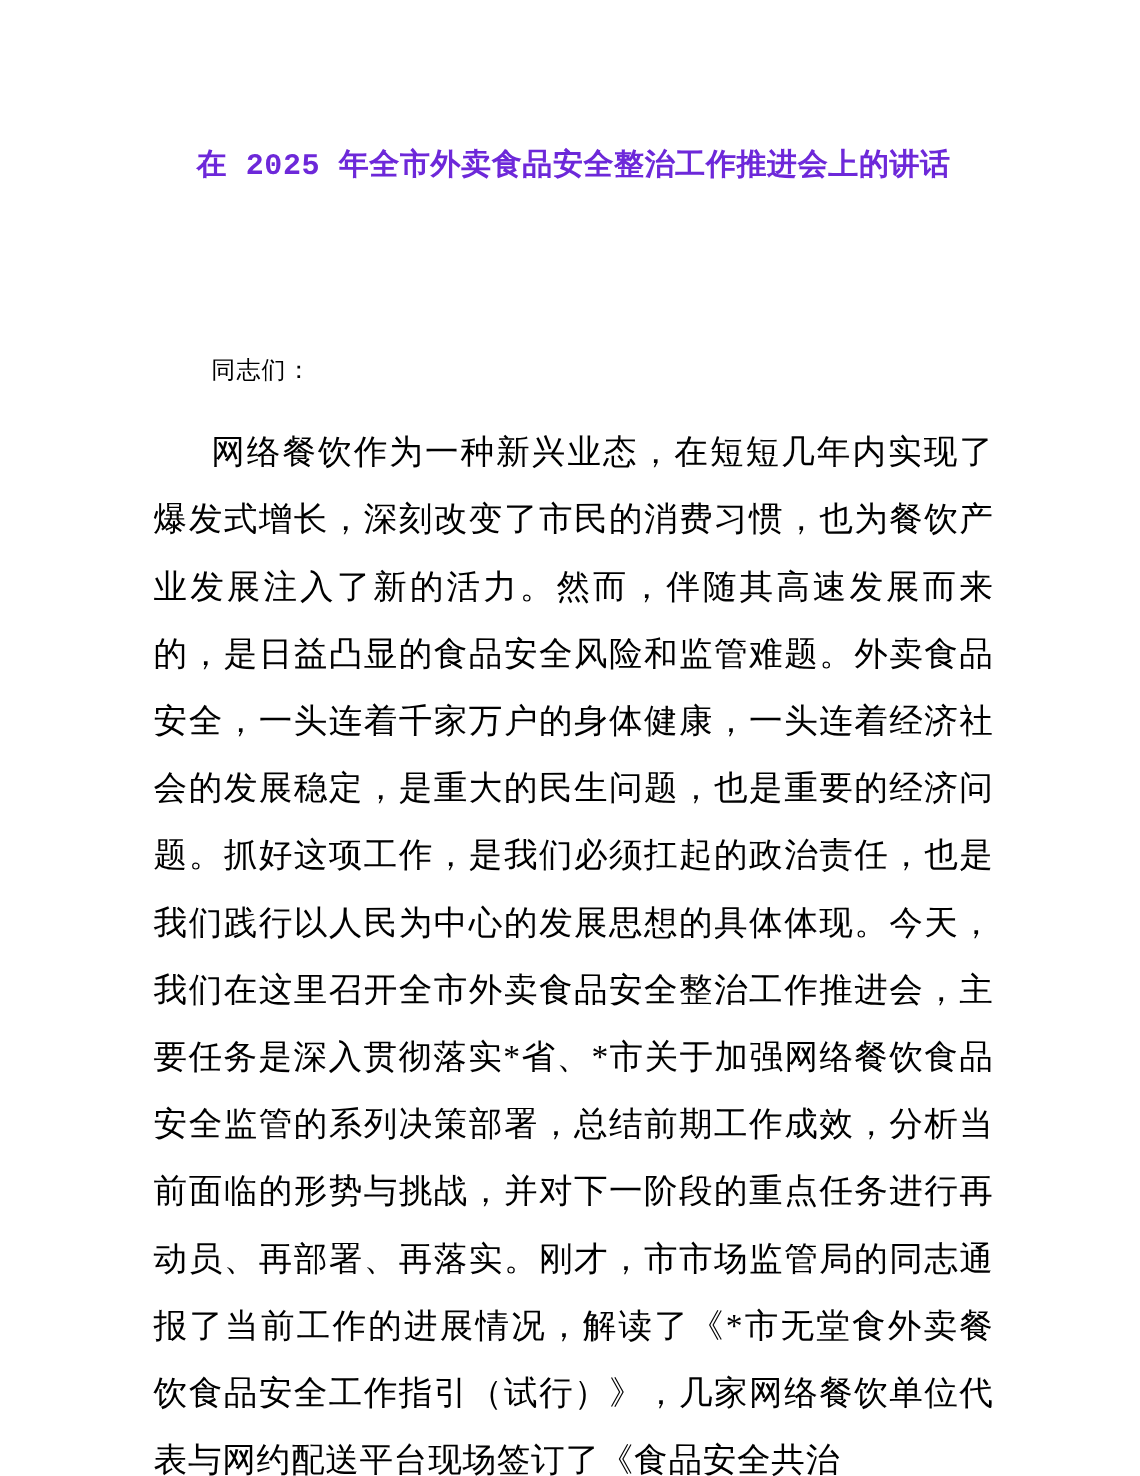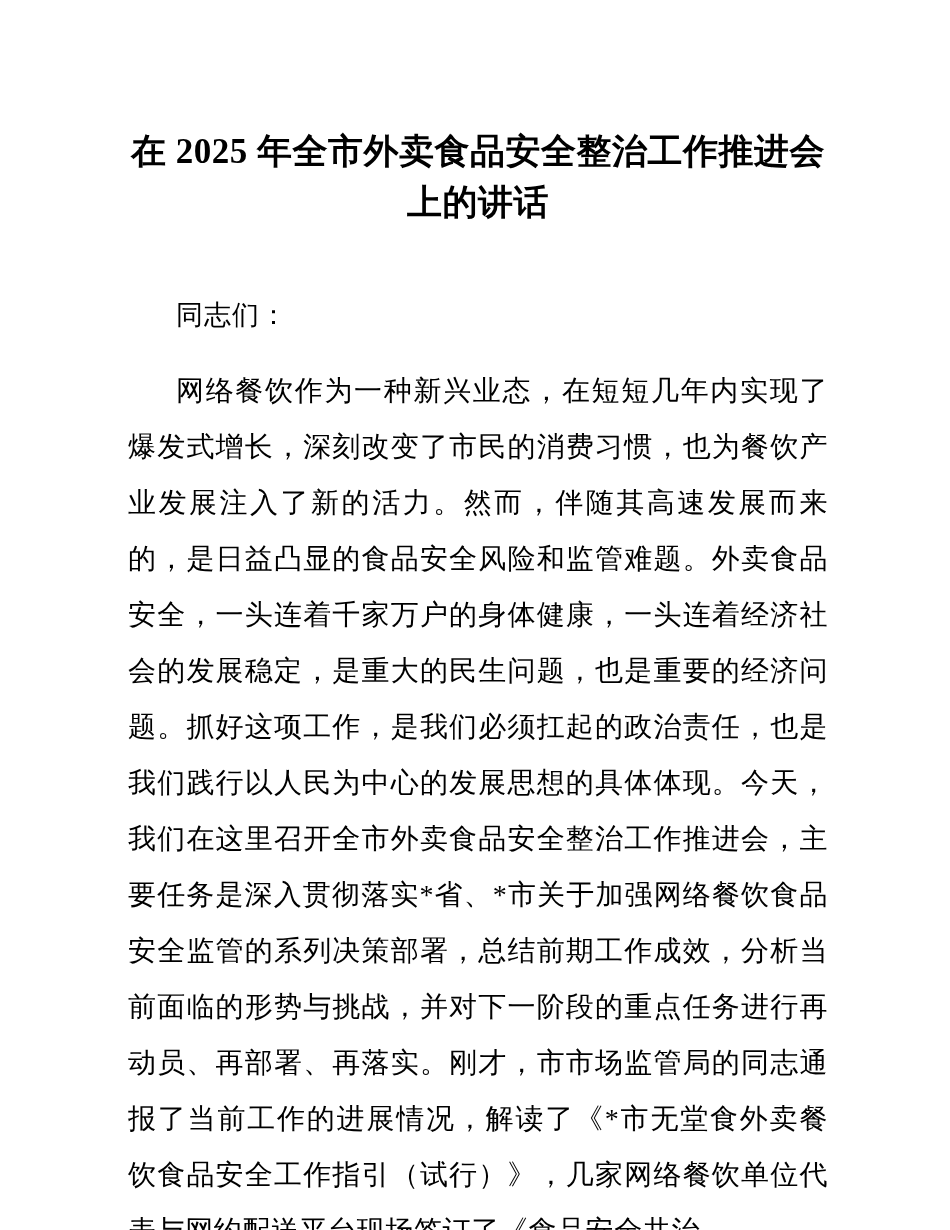--- a/index.html
+++ b/index.html
@@ -21,35 +21,35 @@
     box-sizing: border-box;
     padding: 0;
     background: #ffffff;
   }
   .doc-title {
     position: absolute;
     top: 104px;
     left: 128px;
     width: 700px;
     text-align: center;
-    font-family: Liberation Serif, serif;
+    font-family: Liberation Mono, monospace;
     font-weight: bold;
-    font-size: 35px;
+    font-size: 25px;
     line-height: 1.45;
     letter-spacing: 0.5px;
-    color: #000000;
+    color: #6d28d9;
   }
   .body-block {
     position: absolute;
     top: 290px;
     left: 128px;
     width: 700px;
   }
   .salutation {
-    font-size: 27px;
+    font-size: 20px;
     line-height: 1.9;
     text-indent: 48px;
     letter-spacing: 1px;
     margin: 0 0 22px 0;
   }
   .para {
     font-size: 28px;
     line-height: 2.0;
     text-indent: 48px;
     letter-spacing: 0.6px;

